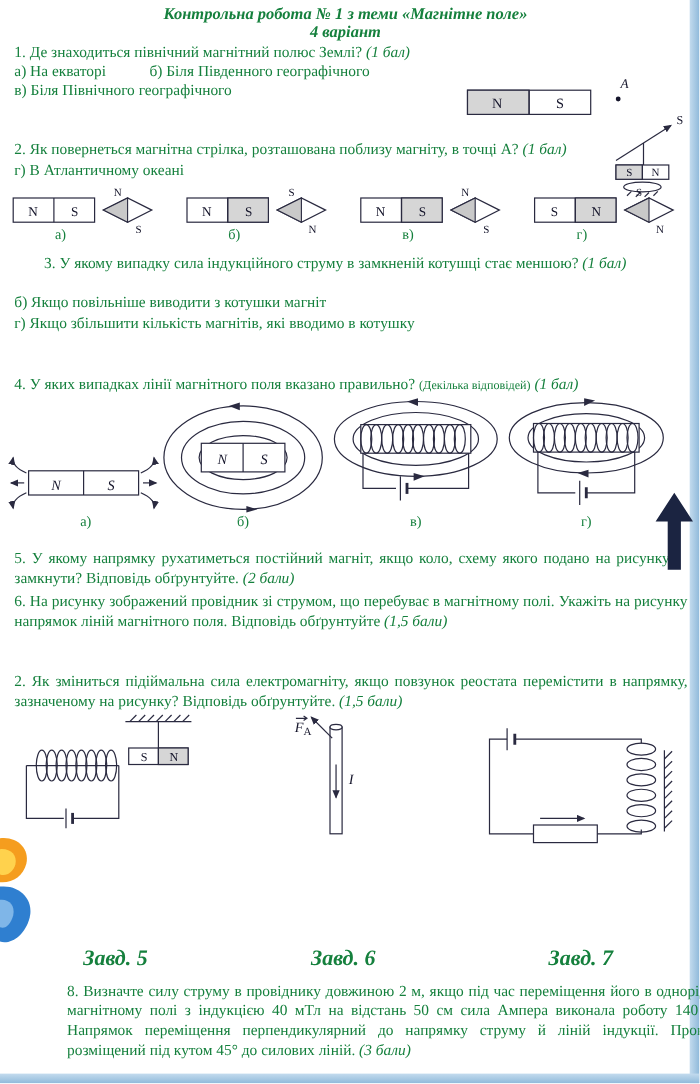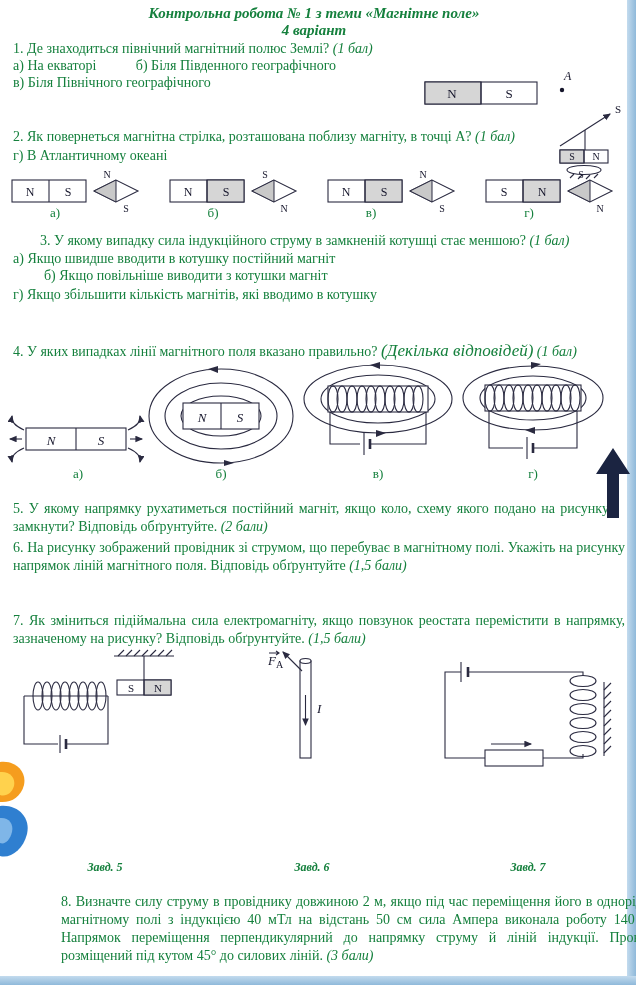--- a/index.html
+++ b/index.html
@@ -2,24 +2,24 @@
 <html><head>
 <meta charset="utf-8">
 <style>
   html,body{margin:0;padding:0;background:#ffffff;}
   .page{position:relative;width:636px;height:985px;background:#ffffff;overflow:hidden;
         font-family:"Liberation Serif",serif;color:#15803d;}
   .abs{position:absolute;}
   .txt{font-size:14px;line-height:17.5px;}
   .just{text-align:justify;}
   .score{font-style:italic;}
-  .note{font-size:17px;font-style:italic;}
+  .note{font-size:11px;}
   .title{font-weight:bold;font-style:italic;font-size:15px;text-align:center;left:0;width:628px;}
   .lbl{font-size:13px;text-align:center;}
-  .cap{font-style:italic;font-weight:bold;font-size:12px;text-align:center;}
+  .cap{font-style:italic;font-weight:bold;font-size:20px;text-align:center;}
   svg{overflow:visible;}
   svg text{font-family:"Liberation Serif",serif;fill:#15152b;}
   .ln{stroke:#2a2a40;stroke-width:1.1;fill:none;}
   .thick{stroke:#2a2a40;stroke-width:2.6;fill:none;}
   .fw{fill:#ffffff;stroke:#2a2a40;stroke-width:1.1;}
   .fsh{fill:#d6d6d6;stroke:#2a2a40;stroke-width:1.1;}
   .ndl{fill:#c9c9c9;stroke:#2a2a40;stroke-width:1;}
   .ah{fill:#2a2a40;stroke:none;}
   .t13{font-size:13px;} .t12{font-size:12px;} .t11{font-size:11px;} .t10{font-size:10px;}
   .ital{font-style:italic;}
@@ -128,22 +128,21 @@
 
   <div class="abs lbl" style="left:16px;top:205px;width:78px;">а)</div>
   <div class="abs lbl" style="left:174px;top:205px;width:78px;">б)</div>
   <div class="abs lbl" style="left:332px;top:205px;width:78px;">в)</div>
   <div class="abs lbl" style="left:490px;top:205px;width:78px;">г)</div>
 
   <div class="abs txt" style="left:13px;top:232px;white-space:nowrap;margin-left:27px;">
     <span>3. У якому випадку сила індукційного струму в замкненій котушці стає меншою?</span>
     <span class="score">(1 бал)</span>
   </div>
-  <div class="abs txt" style="left:13px;top:250px;">а) Якщо швидше вводити в котушку постійний магніт</div>
-  <div class="abs txt" style="left:13px;top:267px;margin-left:31px;">б) Якщо повільніше виводити з котушки магніт</div>
+  <div class="abs txt" style="left:13px;top:267px;">б) Якщо повільніше виводити з котушки магніт</div>
   <div class="abs txt" style="left:13px;top:286px;">г) Якщо збільшити кількість магнітів, які вводимо в котушку</div>
 
   <div class="abs txt" style="left:13px;top:342px;white-space:nowrap;">
     <span>4. У яких випадках лінії магнітного поля вказано правильно?</span>
     <span class="note">(Декілька відповідей)</span>
     <span class="score">(1 бал)</span>
   </div>
 
   <svg class="abs" style="left:8px;top:414px;" width="140" height="52" viewBox="0 0 140 52">
     <defs>
@@ -230,21 +229,21 @@
 
   <div class="abs txt just" style="left:13px;top:500px;width:598px;">
     <span>5. У якому напрямку рухатиметься постійний магніт, якщо коло, схему якого подано на рисунку, замкнути? Відповідь обґрунтуйте.</span>
     <span class="score">(2 бали)</span>
   </div>
   <div class="abs txt just" style="left:13px;top:539px;width:612px;">
     <span>6. На рисунку зображений провідник зі струмом, що перебуває в магнітному полі. Укажіть на рисунку напрямок ліній магнітного поля. Відповідь обґрунтуйте</span>
     <span class="score">(1,5 бали)</span>
   </div>
   <div class="abs txt just" style="left:13px;top:612px;width:612px;">
-    <span>7. Як зміниться підіймальна сила електромагніту, якщо повзунок реостата перемістити в напрямку, зазначеному на рисунку? Відповідь обґрунтуйте.</span>
+    <span>2. Як зміниться підіймальна сила електромагніту, якщо повзунок реостата перемістити в напрямку, зазначеному на рисунку? Відповідь обґрунтуйте.</span>
     <span class="score">(1,5 бали)</span>
   </div>
 
   <svg class="abs" style="left:10px;top:648px;" width="175" height="125" viewBox="0 0 175 125">
     <line class="ln" x1="14" y1="48" x2="98" y2="48"></line>
     <g class="ln">
       <ellipse cx="28" cy="48" rx="5" ry="14"></ellipse>
         <ellipse cx="37" cy="48" rx="5" ry="14"></ellipse>
       <ellipse cx="46" cy="48" rx="5" ry="14"></ellipse>
         <ellipse cx="55" cy="48" rx="5" ry="14"></ellipse>

